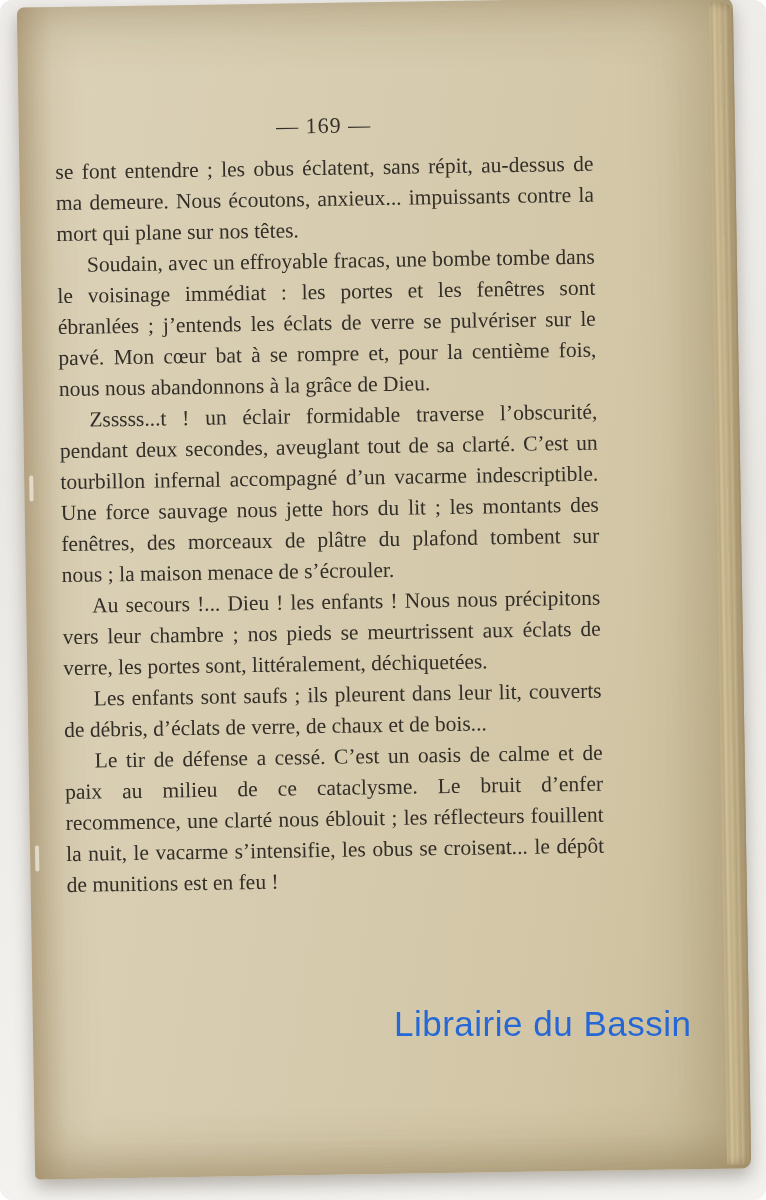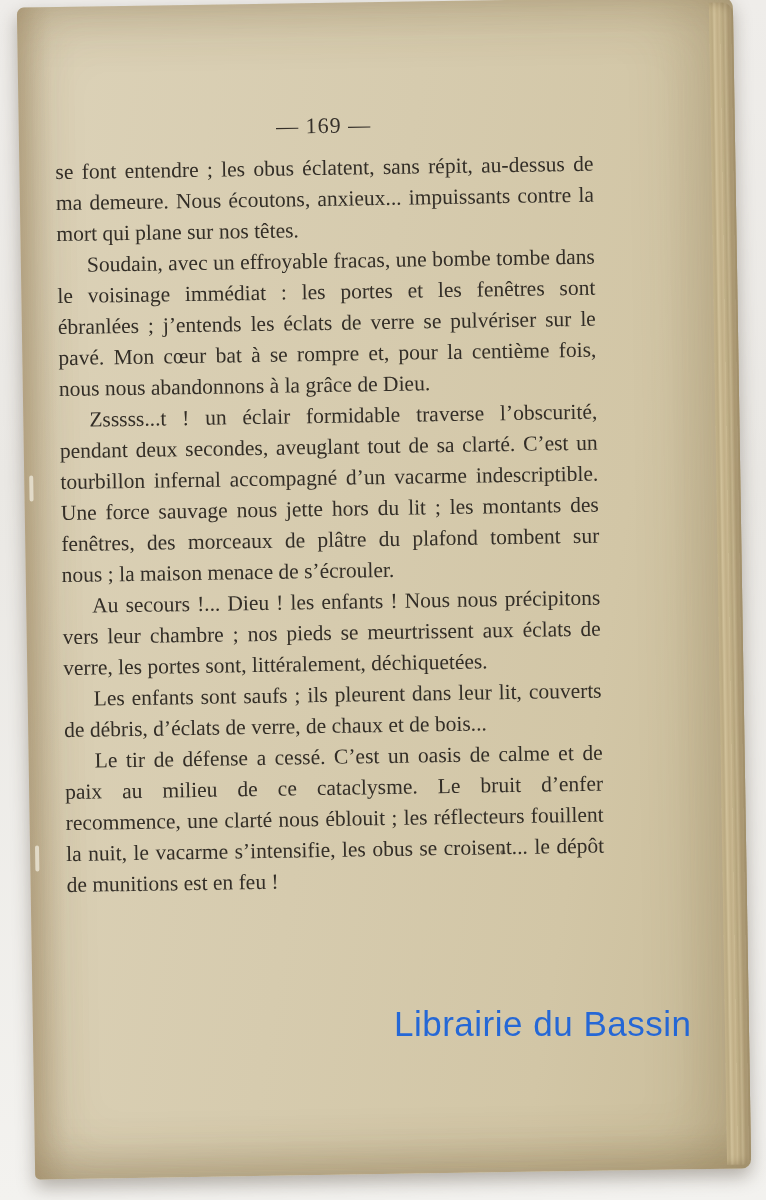--- a/index.html
+++ b/index.html
@@ -6,20 +6,21 @@
   body {
     width: 766px; height: 1200px;
     font-family: "Liberation Serif", serif;
     overflow: hidden;
   }
   .photo {
     position: relative;
     width: 766px; height: 1200px;
     background: linear-gradient(180deg, #efedea 0%, #eae8e4 40%, #f3f2ef 100%);
     overflow: hidden;
+    border-radius: 12px;
   }
   .book-page {
     position: absolute;
     left: 26px; top: 2px;
     width: 716px; height: 1172px;
     transform: rotate(-0.9deg);
     transform-origin: 50% 50%;
     background: linear-gradient(100deg, #dcd2b8 0%, #d6cbae 45%, #d2c6a6 75%, #c9bc99 100%);
     border-radius: 7px 12px 9px 5px;
     box-shadow:

